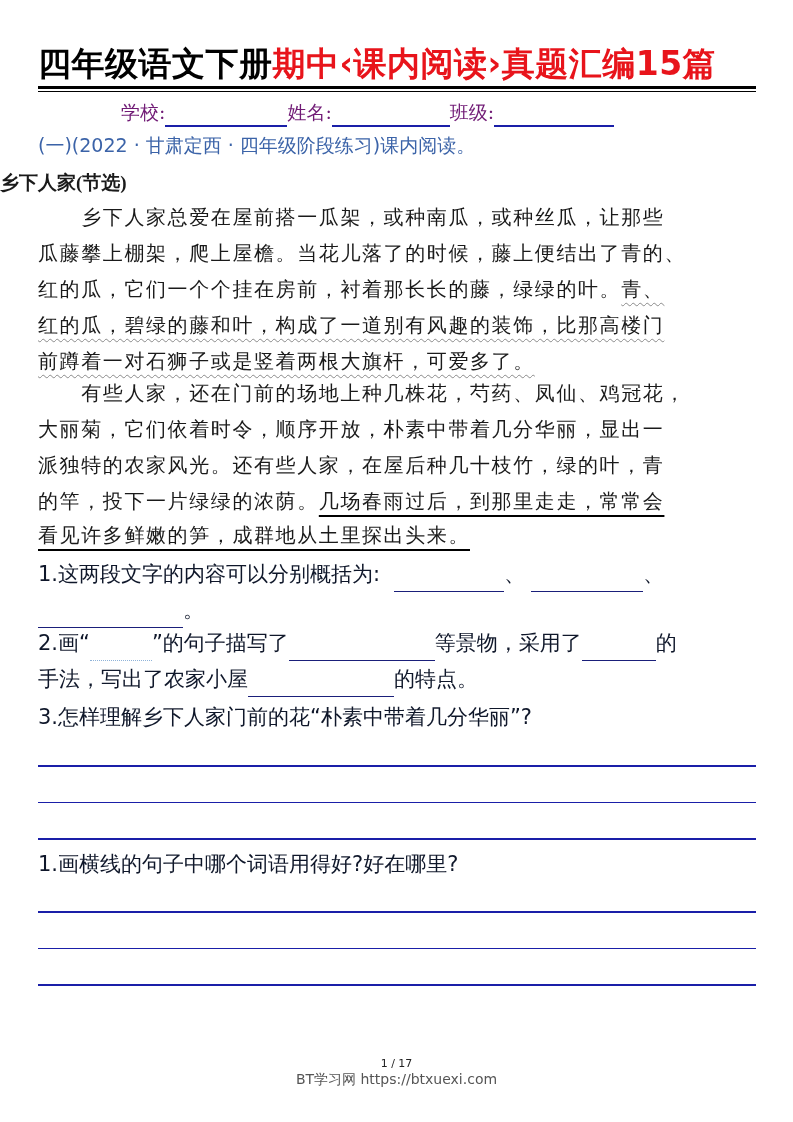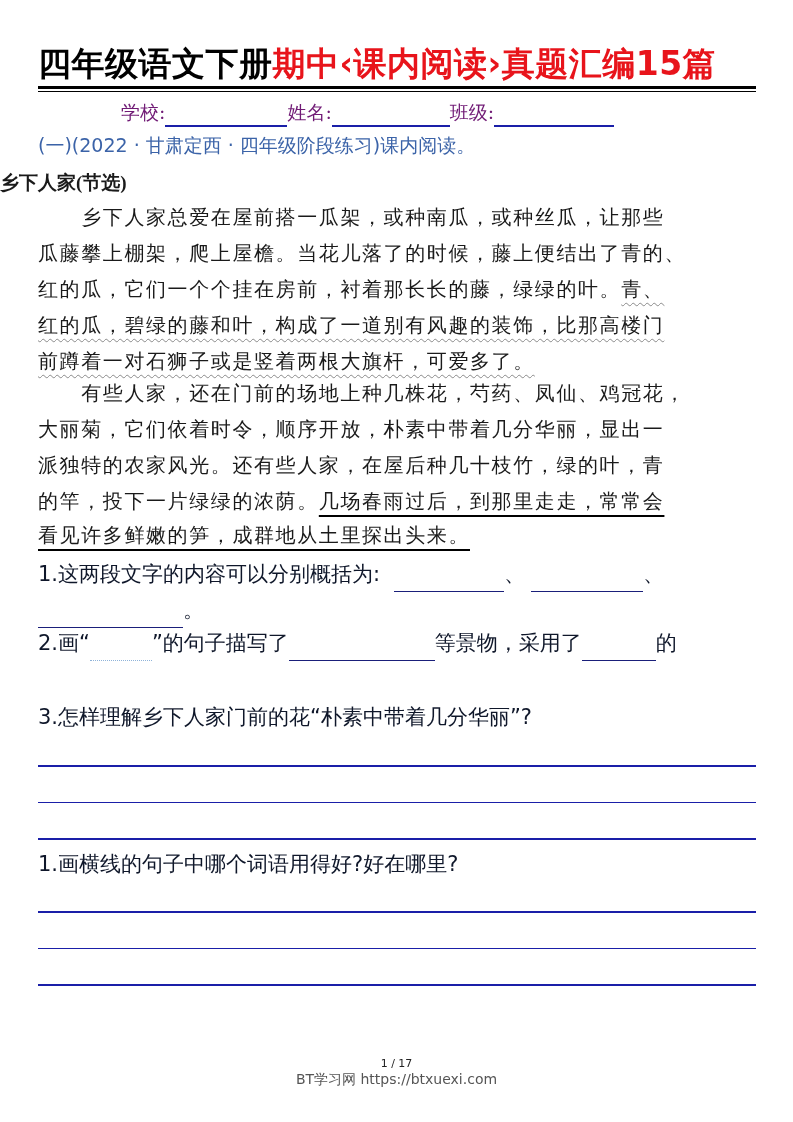--- a/index.html
+++ b/index.html
@@ -114,20 +114,25 @@
 
   <div class="q-line" style="top:625px">
     <span>2.画“</span>
     <span class="q-blank-wavy"></span>
     <span>”的句子描写了</span>
     <span class="q-blank" style="width:146px"></span>
     <span>等景物，采用了</span>
     <span class="q-blank" style="width:74px"></span>
     <span>的</span>
   </div>
+  <div class="q-line" style="top:661px">
+    <span>手法，写出了农家小屋</span>
+    <span class="q-blank" style="width:146px"></span>
+    <span>的特点。</span>
+  </div>
 
   <div class="q-line" style="top:699px">
     <span>3.怎样理解乡下人家门前的花“朴素中带着几分华丽”?</span>
   </div>
   <div class="answer-line" style="top:765px; height:2px"></div>
   <div class="answer-line" style="top:802px; height:1px"></div>
   <div class="answer-line" style="top:838px; height:2px"></div>
 
   <div class="q-line" style="top:846px">
     <span>1.画横线的句子中哪个词语用得好?好在哪里?</span>

